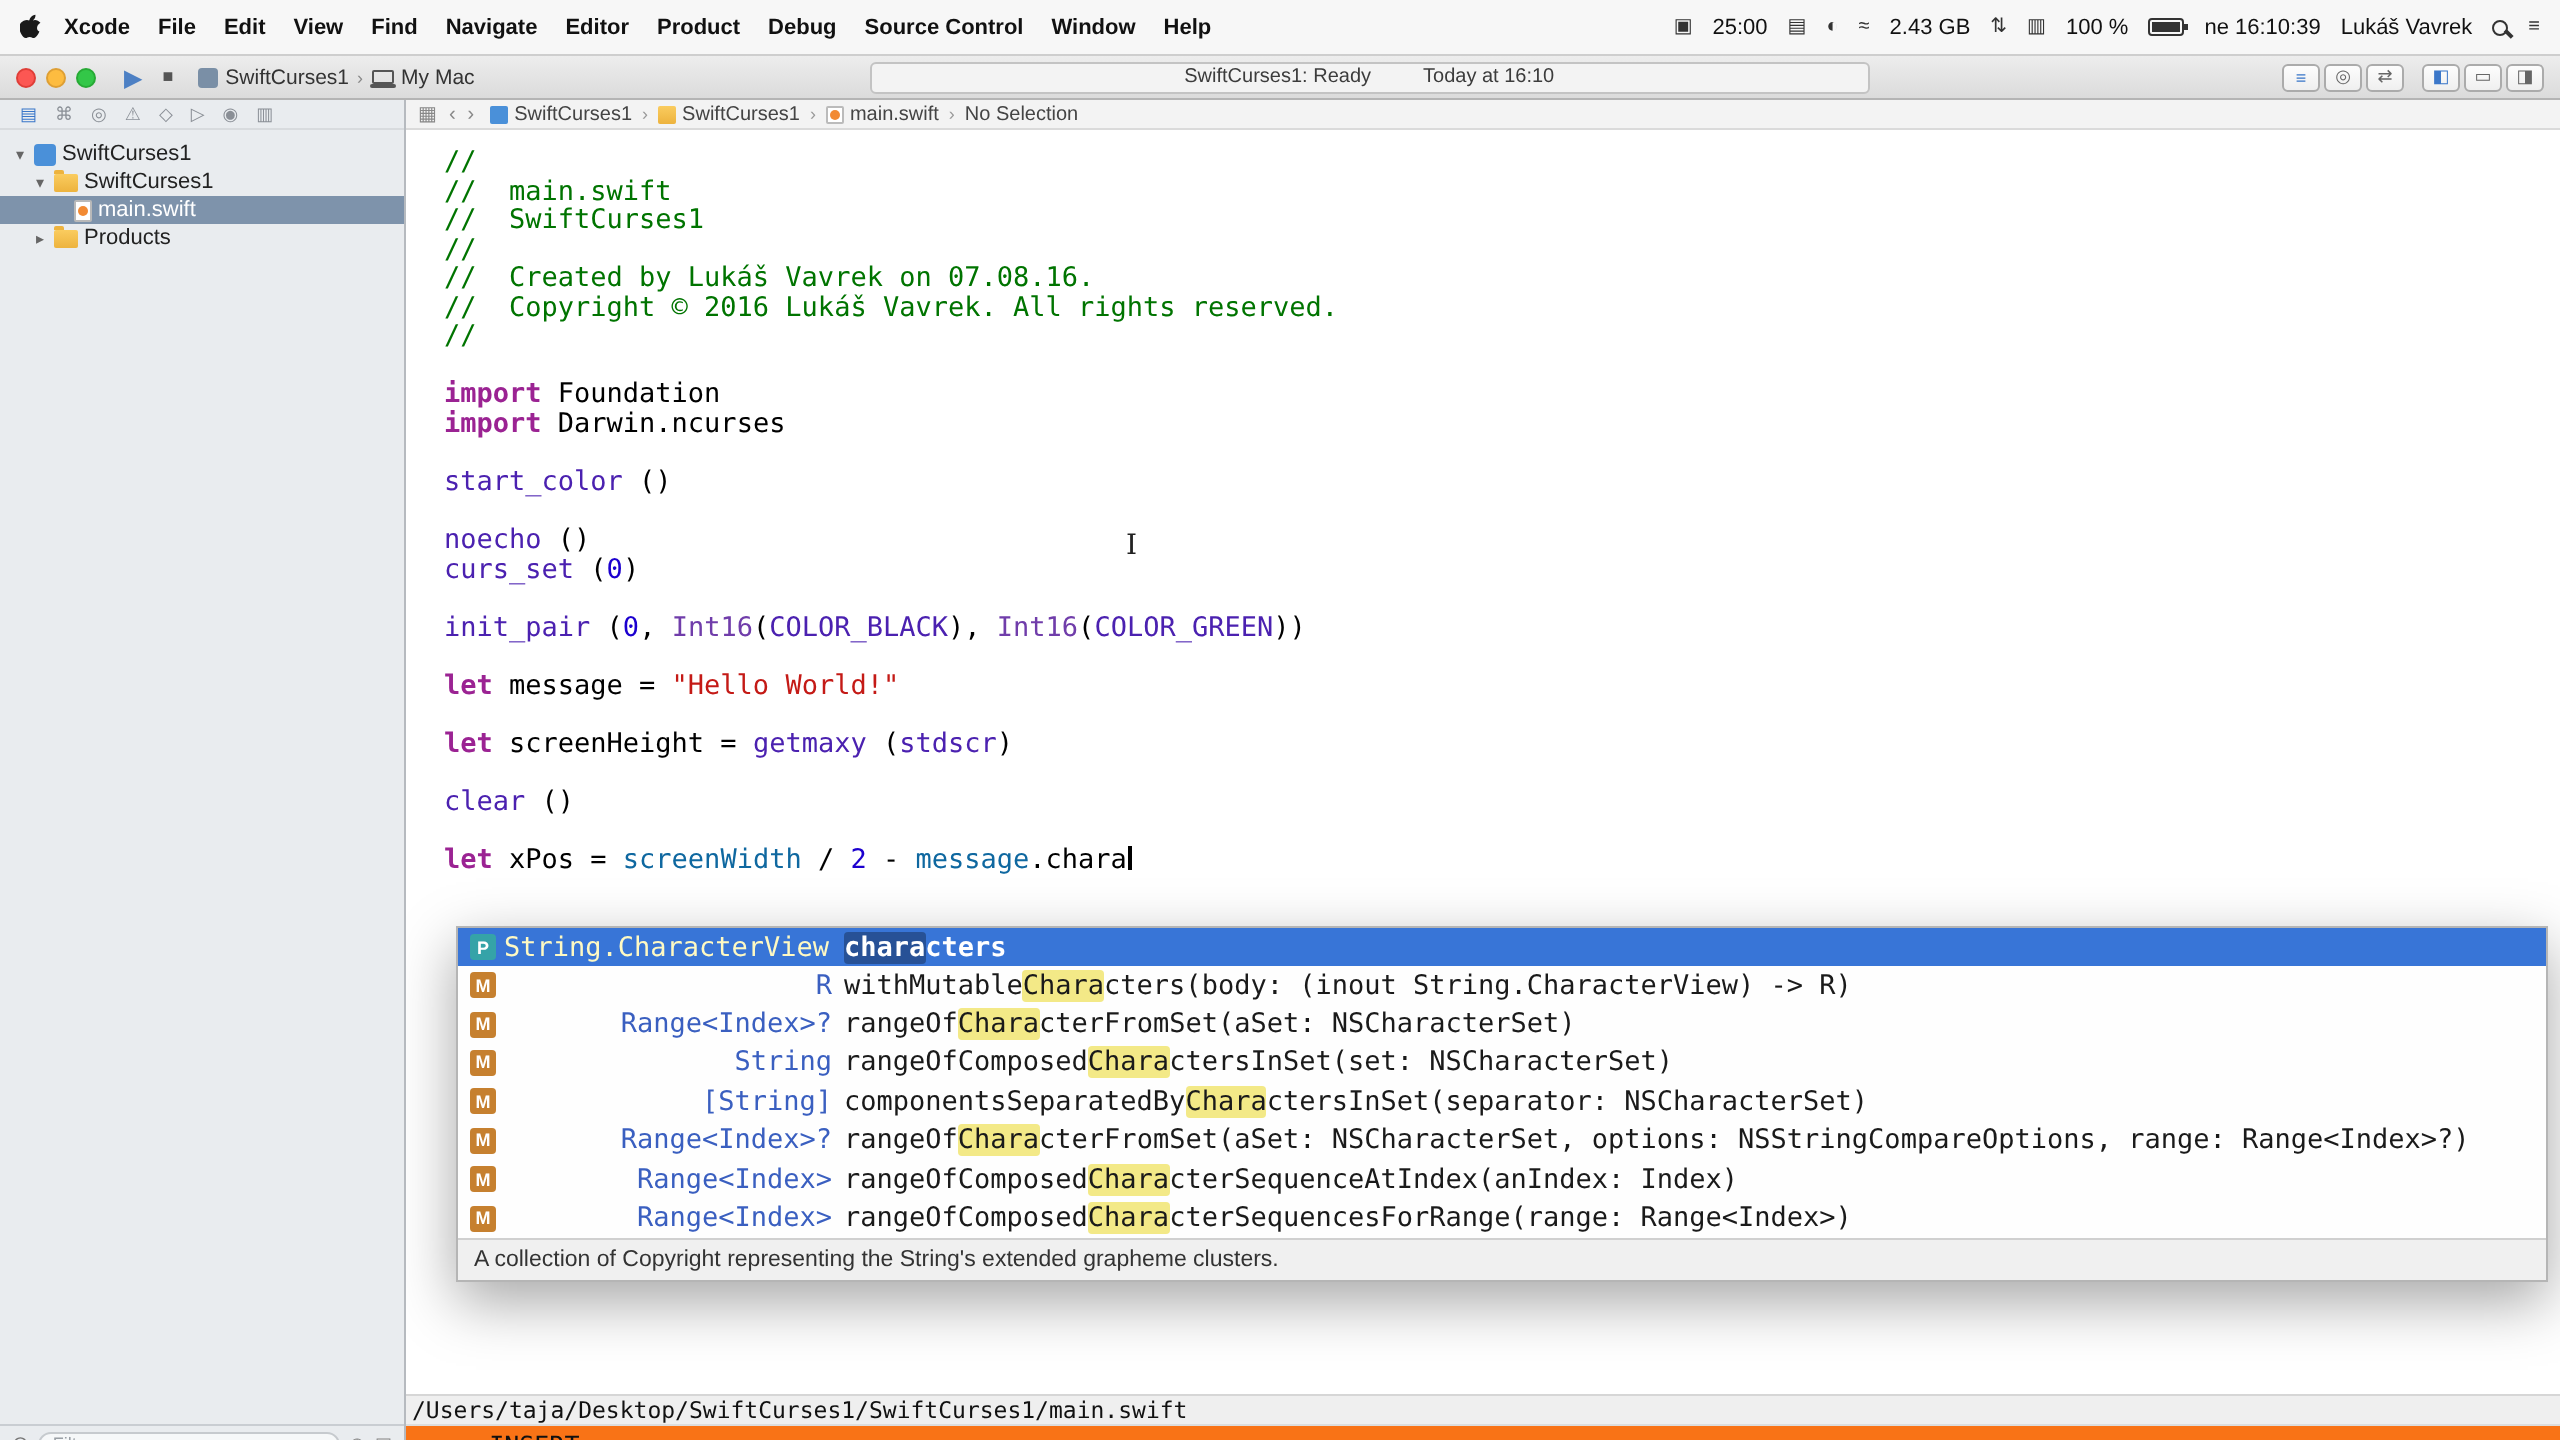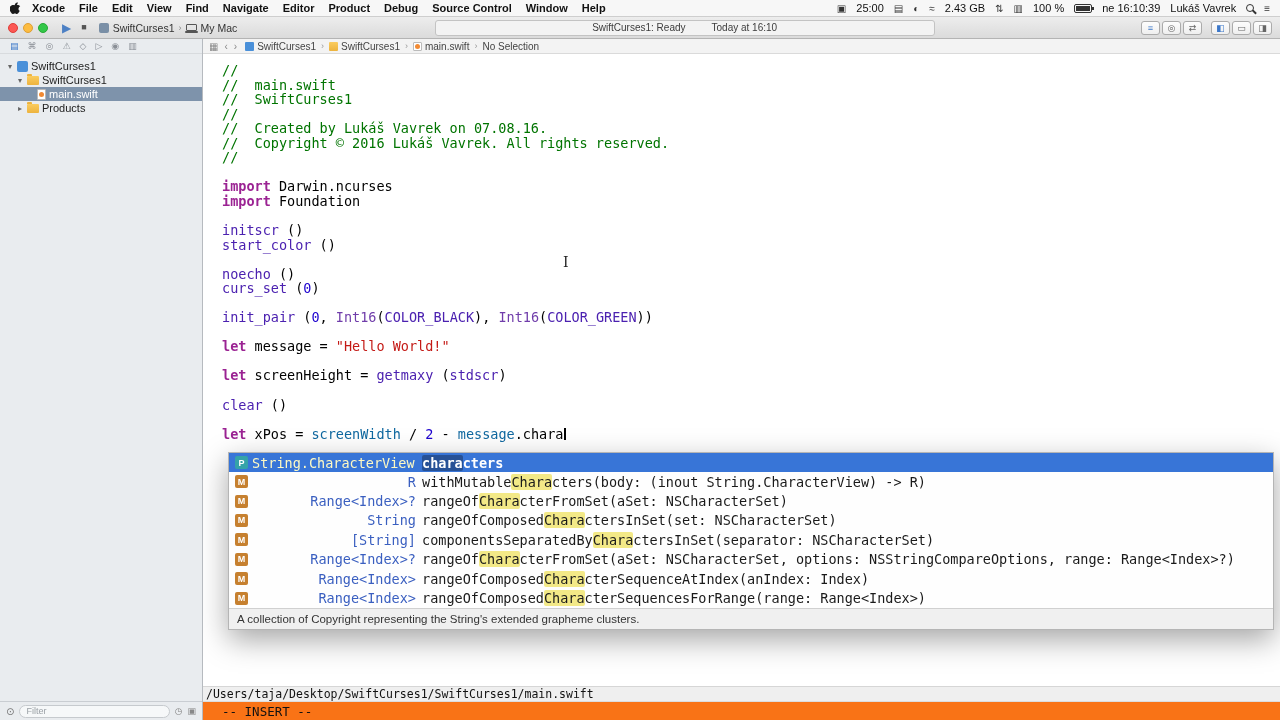--- a/index.html
+++ b/index.html
@@ -1,21 +1,21 @@
 <!DOCTYPE html>
 <html><head>
 <meta charset="utf-8">
 <style>
   html,body{margin:0;padding:0;}
   body{width:1280px;height:720px;overflow:hidden;background:#fff;
        font-family:"Liberation Sans","DejaVu Sans",sans-serif;color:#111;position:relative;}
   *{box-sizing:border-box;}
 
   
-  .menubar{height:17px;background:#F7F7F7;border-bottom:1px solid #CECECE;
+  .menubar{height:28px;background:#F7F7F7;border-bottom:1px solid #CECECE;
            display:flex;align-items:center;padding:0 10px;font-size:11px;}
   .apple{display:flex;align-items:center;margin-right:4px;}
   .menu-items{display:flex;align-items:center;}
   .menu-item{padding:0 7px;white-space:nowrap;font-weight:bold;}
   .menu-item.bold{font-weight:bold;}
   .menu-status{margin-left:auto;display:flex;align-items:center;gap:10px;font-size:11px;white-space:nowrap;}
   .mb-icon{font-size:10px;color:#333;}
   .mb-text{color:#111;}
   .battery{width:18px;height:9px;border:1px solid #333;border-radius:2px;position:relative;display:inline-block;}
   .battery::before{content:'';position:absolute;top:1px;left:1px;right:1px;bottom:1px;background:#333;}
@@ -278,24 +278,23 @@
     <div class="code-area">
       <div class="code-lines">
           <div class="code-line"><span class="tok-c">//</span></div>
           <div class="code-line"><span class="tok-c">//  main.swift</span></div>
           <div class="code-line"><span class="tok-c">//  SwiftCurses1</span></div>
           <div class="code-line"><span class="tok-c">//</span></div>
           <div class="code-line"><span class="tok-c">//  Created by Lukáš Vavrek on 07.08.16.</span></div>
           <div class="code-line"><span class="tok-c">//  Copyright © 2016 Lukáš Vavrek. All rights reserved.</span></div>
           <div class="code-line"><span class="tok-c">//</span></div>
           <div class="code-line"></div>
+          <div class="code-line"><span class="tok-k">import</span><span class="tok-p"> Foundation</span></div>
           <div class="code-line"><span class="tok-k">import</span><span class="tok-p"> Darwin.ncurses</span></div>
-          <div class="code-line"><span class="tok-k">import</span><span class="tok-p"> Foundation</span></div>
-          <div class="code-line"></div>
-          <div class="code-line"><span class="tok-f">initscr</span><span class="tok-p"> ()</span></div>
+          <div class="code-line"></div>
           <div class="code-line"><span class="tok-f">start_color</span><span class="tok-p"> ()</span></div>
           <div class="code-line"></div>
           <div class="code-line"><span class="tok-f">noecho</span><span class="tok-p"> ()</span></div>
           <div class="code-line"><span class="tok-f">curs_set</span><span class="tok-p"> (</span><span class="tok-n">0</span><span class="tok-p">)</span></div>
           <div class="code-line"></div>
           <div class="code-line"><span class="tok-f">init_pair</span><span class="tok-p"> (</span><span class="tok-n">0</span><span class="tok-p">, </span><span class="tok-t">Int16</span><span class="tok-p">(</span><span class="tok-f">COLOR_BLACK</span><span class="tok-p">), </span><span class="tok-t">Int16</span><span class="tok-p">(</span><span class="tok-f">COLOR_GREEN</span><span class="tok-p">))</span></div>
           <div class="code-line"></div>
           <div class="code-line"><span class="tok-k">let</span><span class="tok-p"> message = </span><span class="tok-s">"Hello World!"</span></div>
           <div class="code-line"></div>
           <div class="code-line"><span class="tok-k">let</span><span class="tok-p"> screenHeight = </span><span class="tok-f">getmaxy</span><span class="tok-p"> (</span><span class="tok-f">stdscr</span><span class="tok-p">)</span></div>

